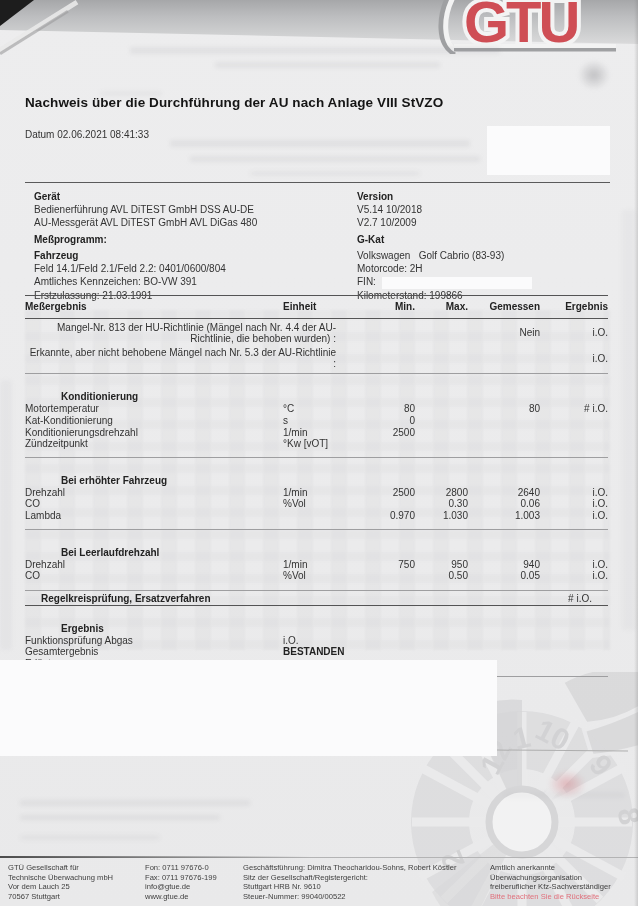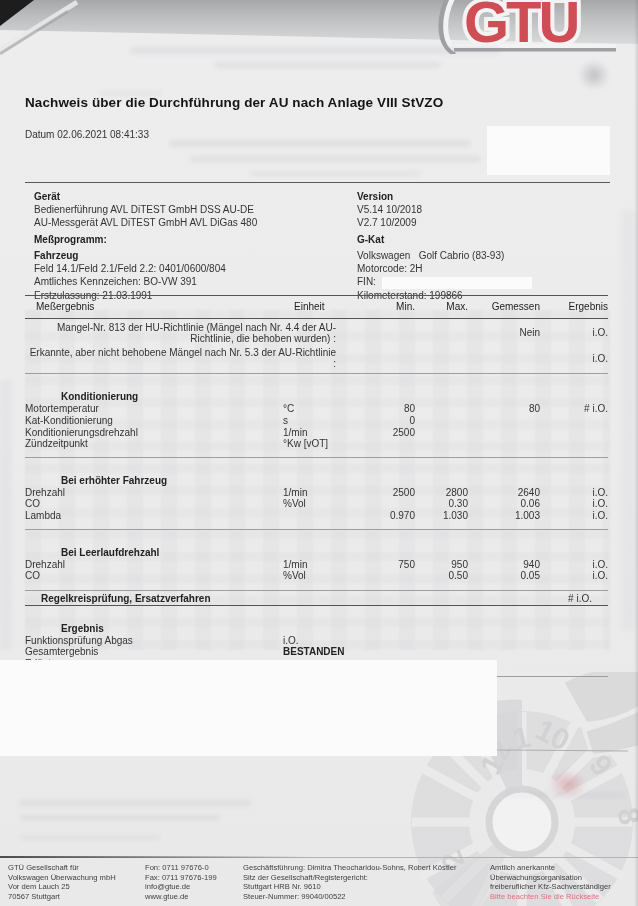--- a/index.html
+++ b/index.html
@@ -42,21 +42,21 @@
   .redact{background:#fbfbfc;position:absolute;}
   .redact-top{left:487px;top:126px;width:123px;height:49px;}
   .redact-fin{display:inline-block;width:150px;height:12px;vertical-align:middle;background:#fbfbfc;margin-left:6px;}
   .redact-bottom{left:0;top:660px;width:497px;height:96px;}
   
   .table-area{position:absolute;left:25px;top:295px;width:583px;font-size:10px;color:#333;}
   .rule{border-top:1px solid #9e9ea0;margin:4px 0 3px;}
   .rule.dark{border-top:1.4px solid #545455;}
   .thead,.trow{display:grid;grid-template-columns:258px 75px 57px 53px 72px 68px;}
   .thead{padding:2px 0 1px;}
-  .thead .tcell{font-weight:normal;color:#222;margin-left:11px;}
+  .thead .tcell{font-weight:bold;color:#222;}
   .tcell{line-height:11.6px;white-space:nowrap;}
   .c2,.c3,.c4,.c5{text-align:right;}
   .mangel .trow{grid-template-columns:443px 72px 68px;align-items:center;margin:3px 0;}
   .mangel .tcell{white-space:normal;line-height:11.2px;}
   .mangel .c0{padding-right:132px;text-align:right;}
   .mangel .c1{text-align:right;}
   .mangel .c2{text-align:right;}
   .sec-head{font-weight:bold;color:#222;line-height:13px;margin-top:16px;padding-left:36px;}
   .regel{display:flex;justify-content:space-between;padding:2px 16px 1px;}
   .ergrows .trow{grid-template-columns:258px 325px;}
@@ -326,21 +326,21 @@
       <span class="b">Erläuterungen</span>
       <span># Handeingabe</span>
     </div>
   </div>
 
   <div class="redact redact-bottom"></div>
 
   <div class="footer">
     <div class="fcol fc1">
       <div>GTÜ Gesellschaft für</div>
-      <div>Volkswagen Überwachung mbH</div>
+      <div>Technische Überwachung mbH</div>
       <div>Vor dem Lauch 25</div>
       <div>70567 Stuttgart</div>
     </div>
     <div class="fcol fc2">
       <div>Fon: 0711 97676-0</div>
       <div>Fax: 0711 97676-199</div>
       <div>info@gtue.de</div>
       <div>www.gtue.de</div>
     </div>
     <div class="fcol fc3">

